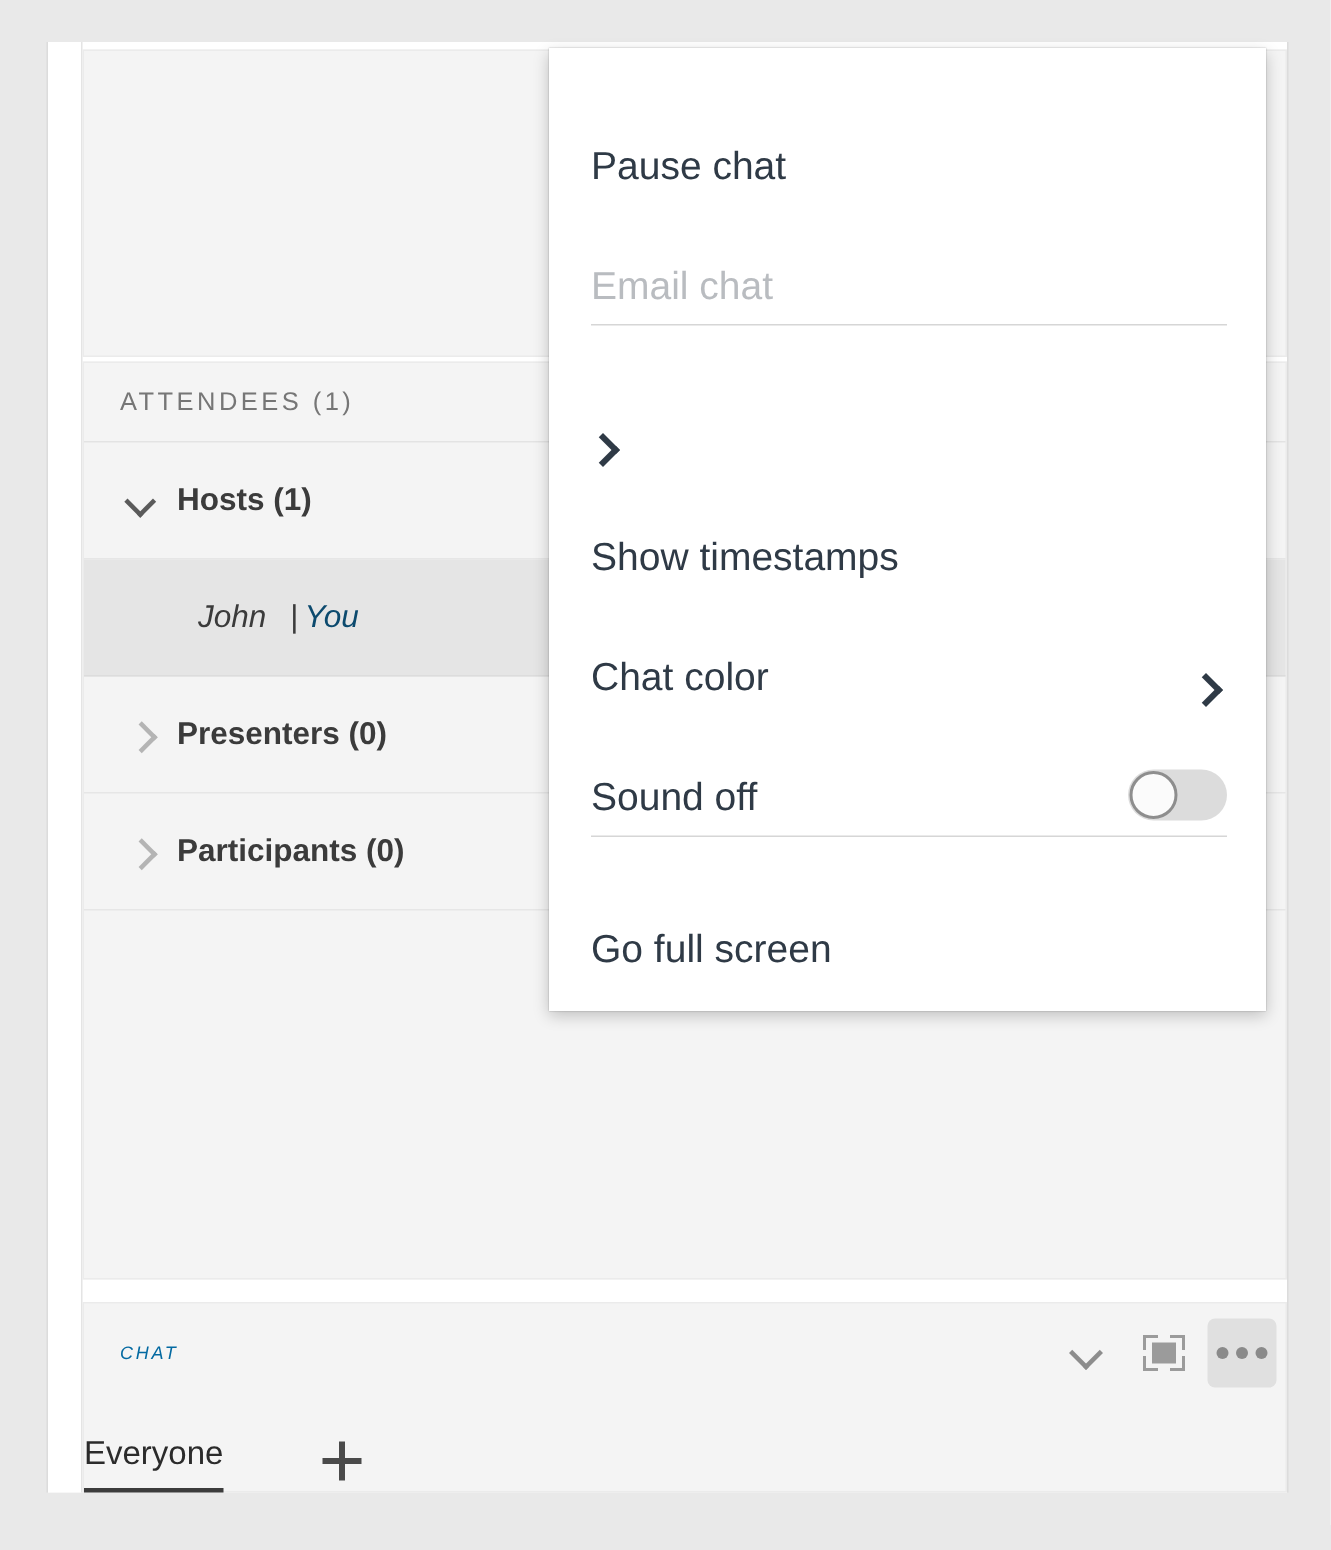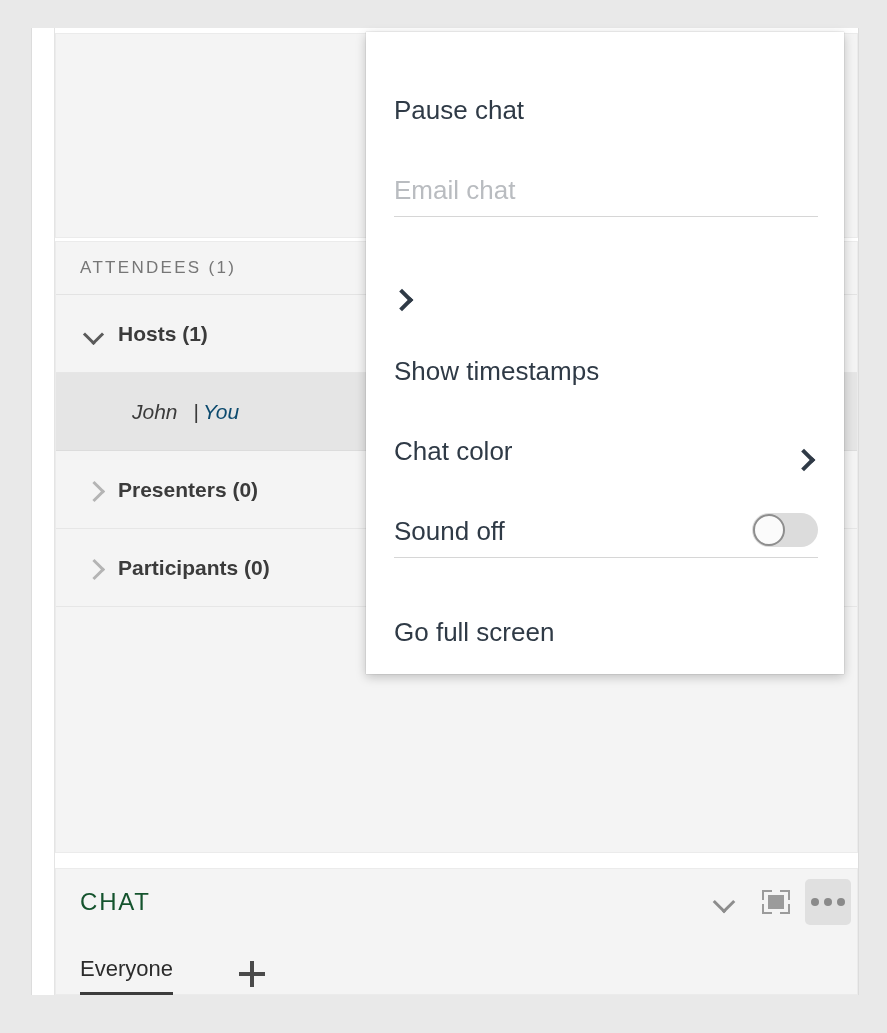--- a/index.html
+++ b/index.html
@@ -177,23 +177,24 @@
     border: 1px solid #ebebeb;
   }
   #chat-header {
     height: 66px;
     display: flex;
     align-items: center;
     padding: 0 6px 0 24px;
     box-sizing: border-box;
   }
   #chat-title {
-    font-size: 24px;
+    font-size: 12px;
     letter-spacing: 1.8px;
-    color: #14532d;
+    color: #0369a1;
+    font-style: italic;
   }
   #chat-header-actions {
     margin-left: auto;
     display: flex;
     align-items: center;
     gap: 6px;
   }
   .hdr-btn {
     width: 46px;
     height: 46px;
@@ -215,21 +216,20 @@
   }
   .dots i {
     width: 8px; height: 8px; border-radius: 50%;
     background: #8a8a8a;
     display: block;
   }
 
   #chat-tabs {
     display: flex;
     align-items: flex-end;
-    padding-left: 24px;
     height: 60px;
     box-sizing: border-box;
     gap: 44px;
   }
   #chat-tab-everyone {
     font-size: 22px;
     color: #2b2b2b;
     padding-bottom: 10px;
     border-bottom: 3px solid #3c3c3c;
     cursor: pointer;

